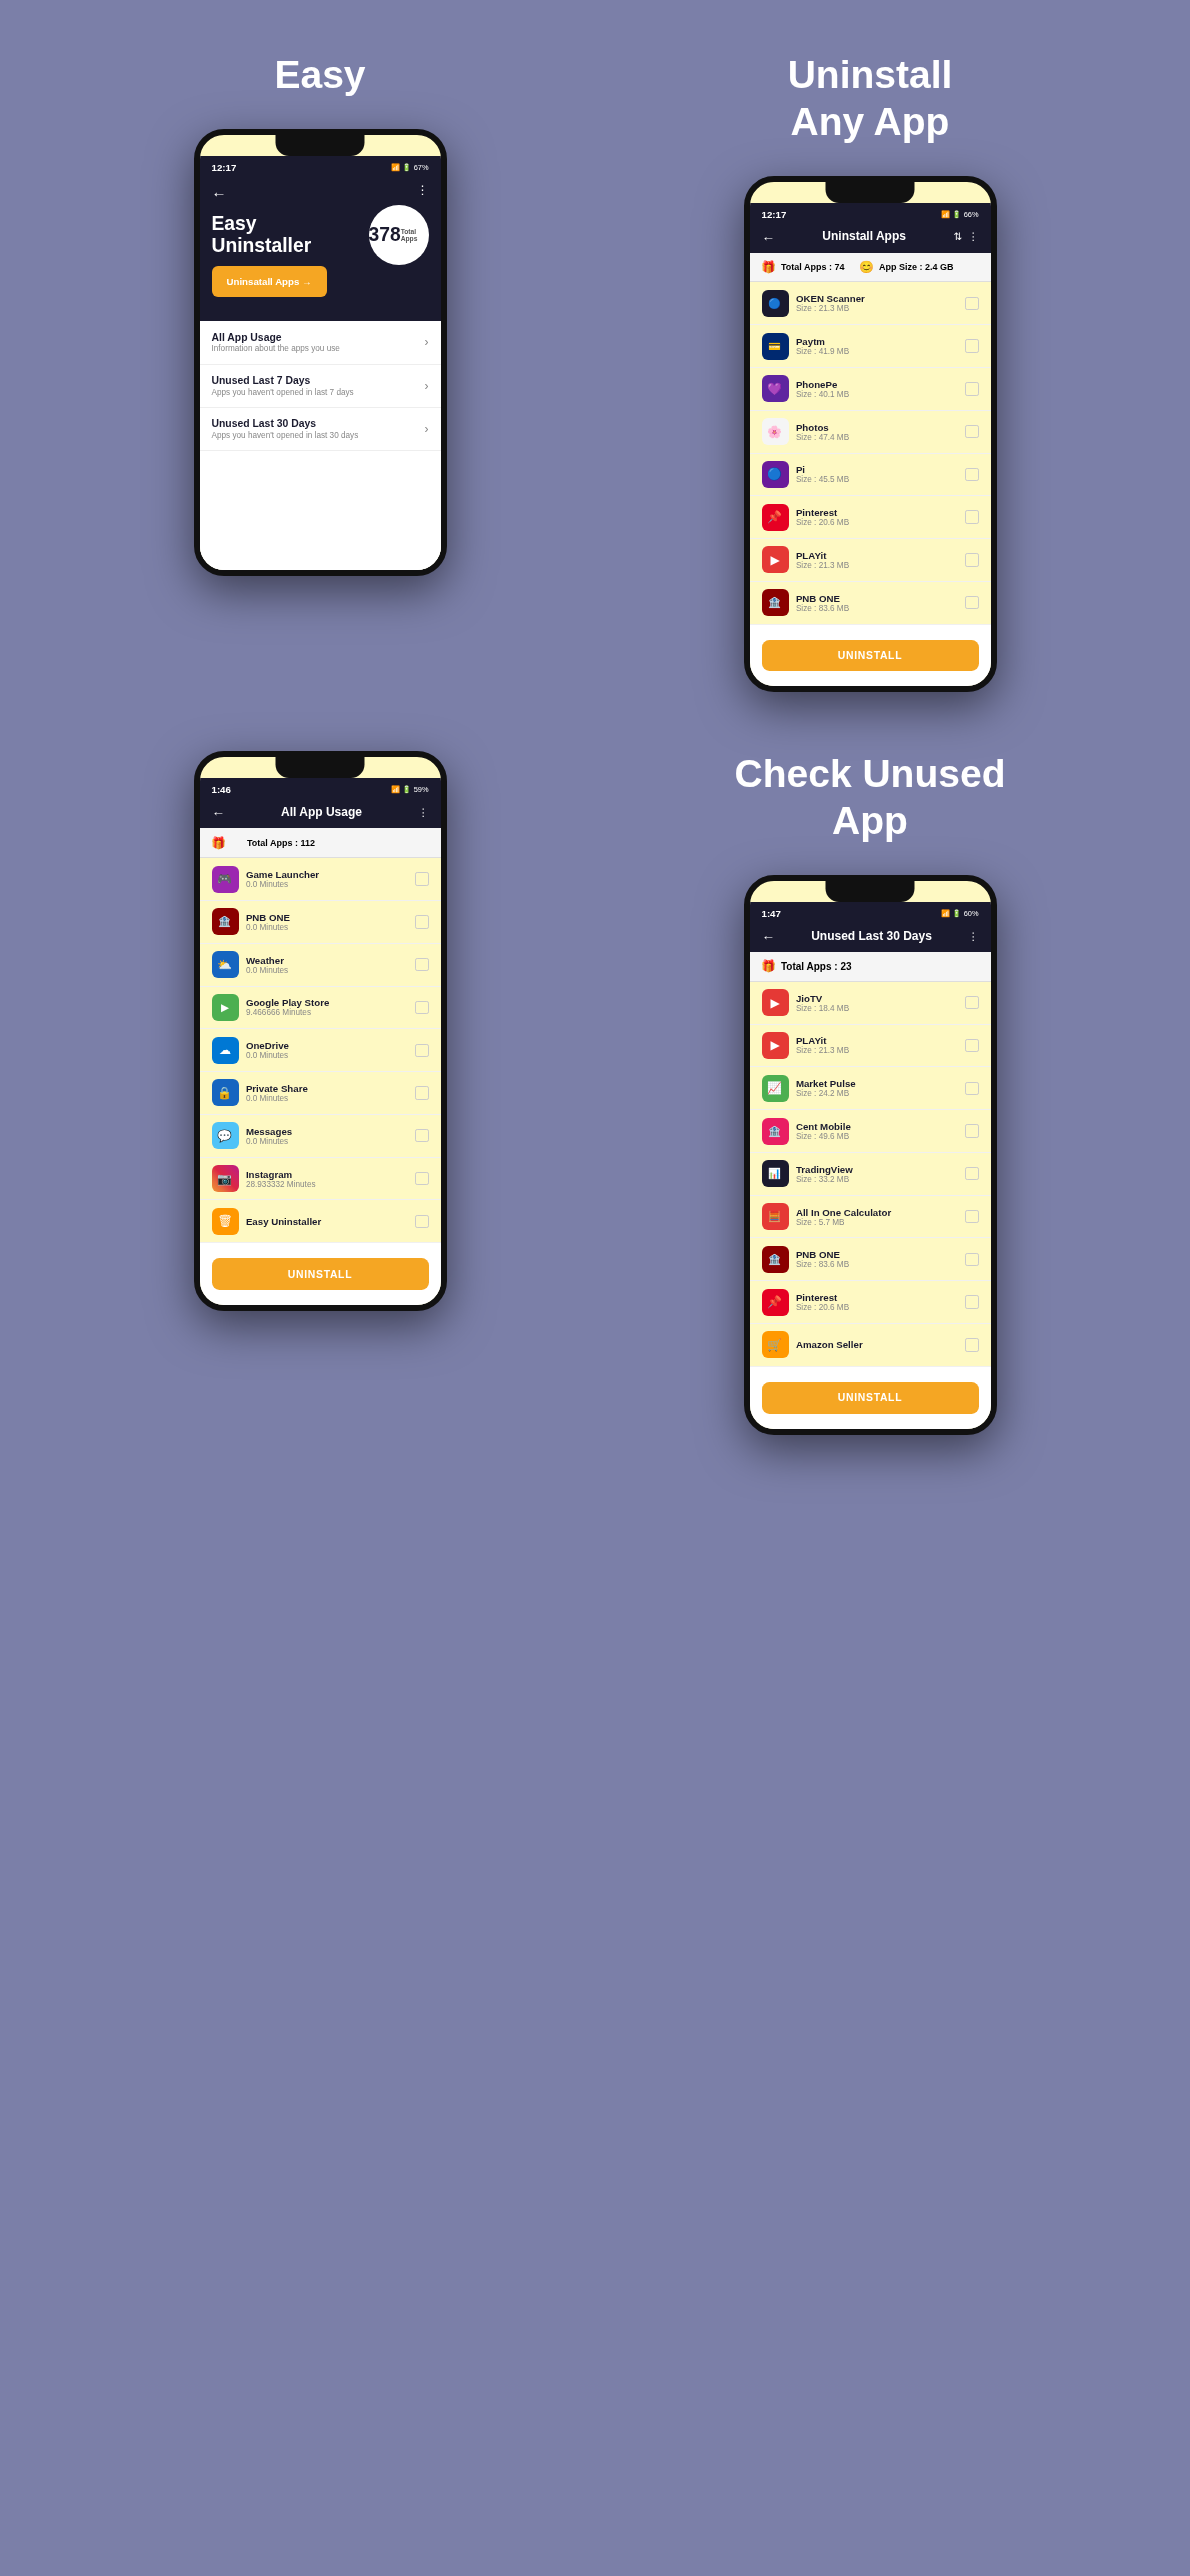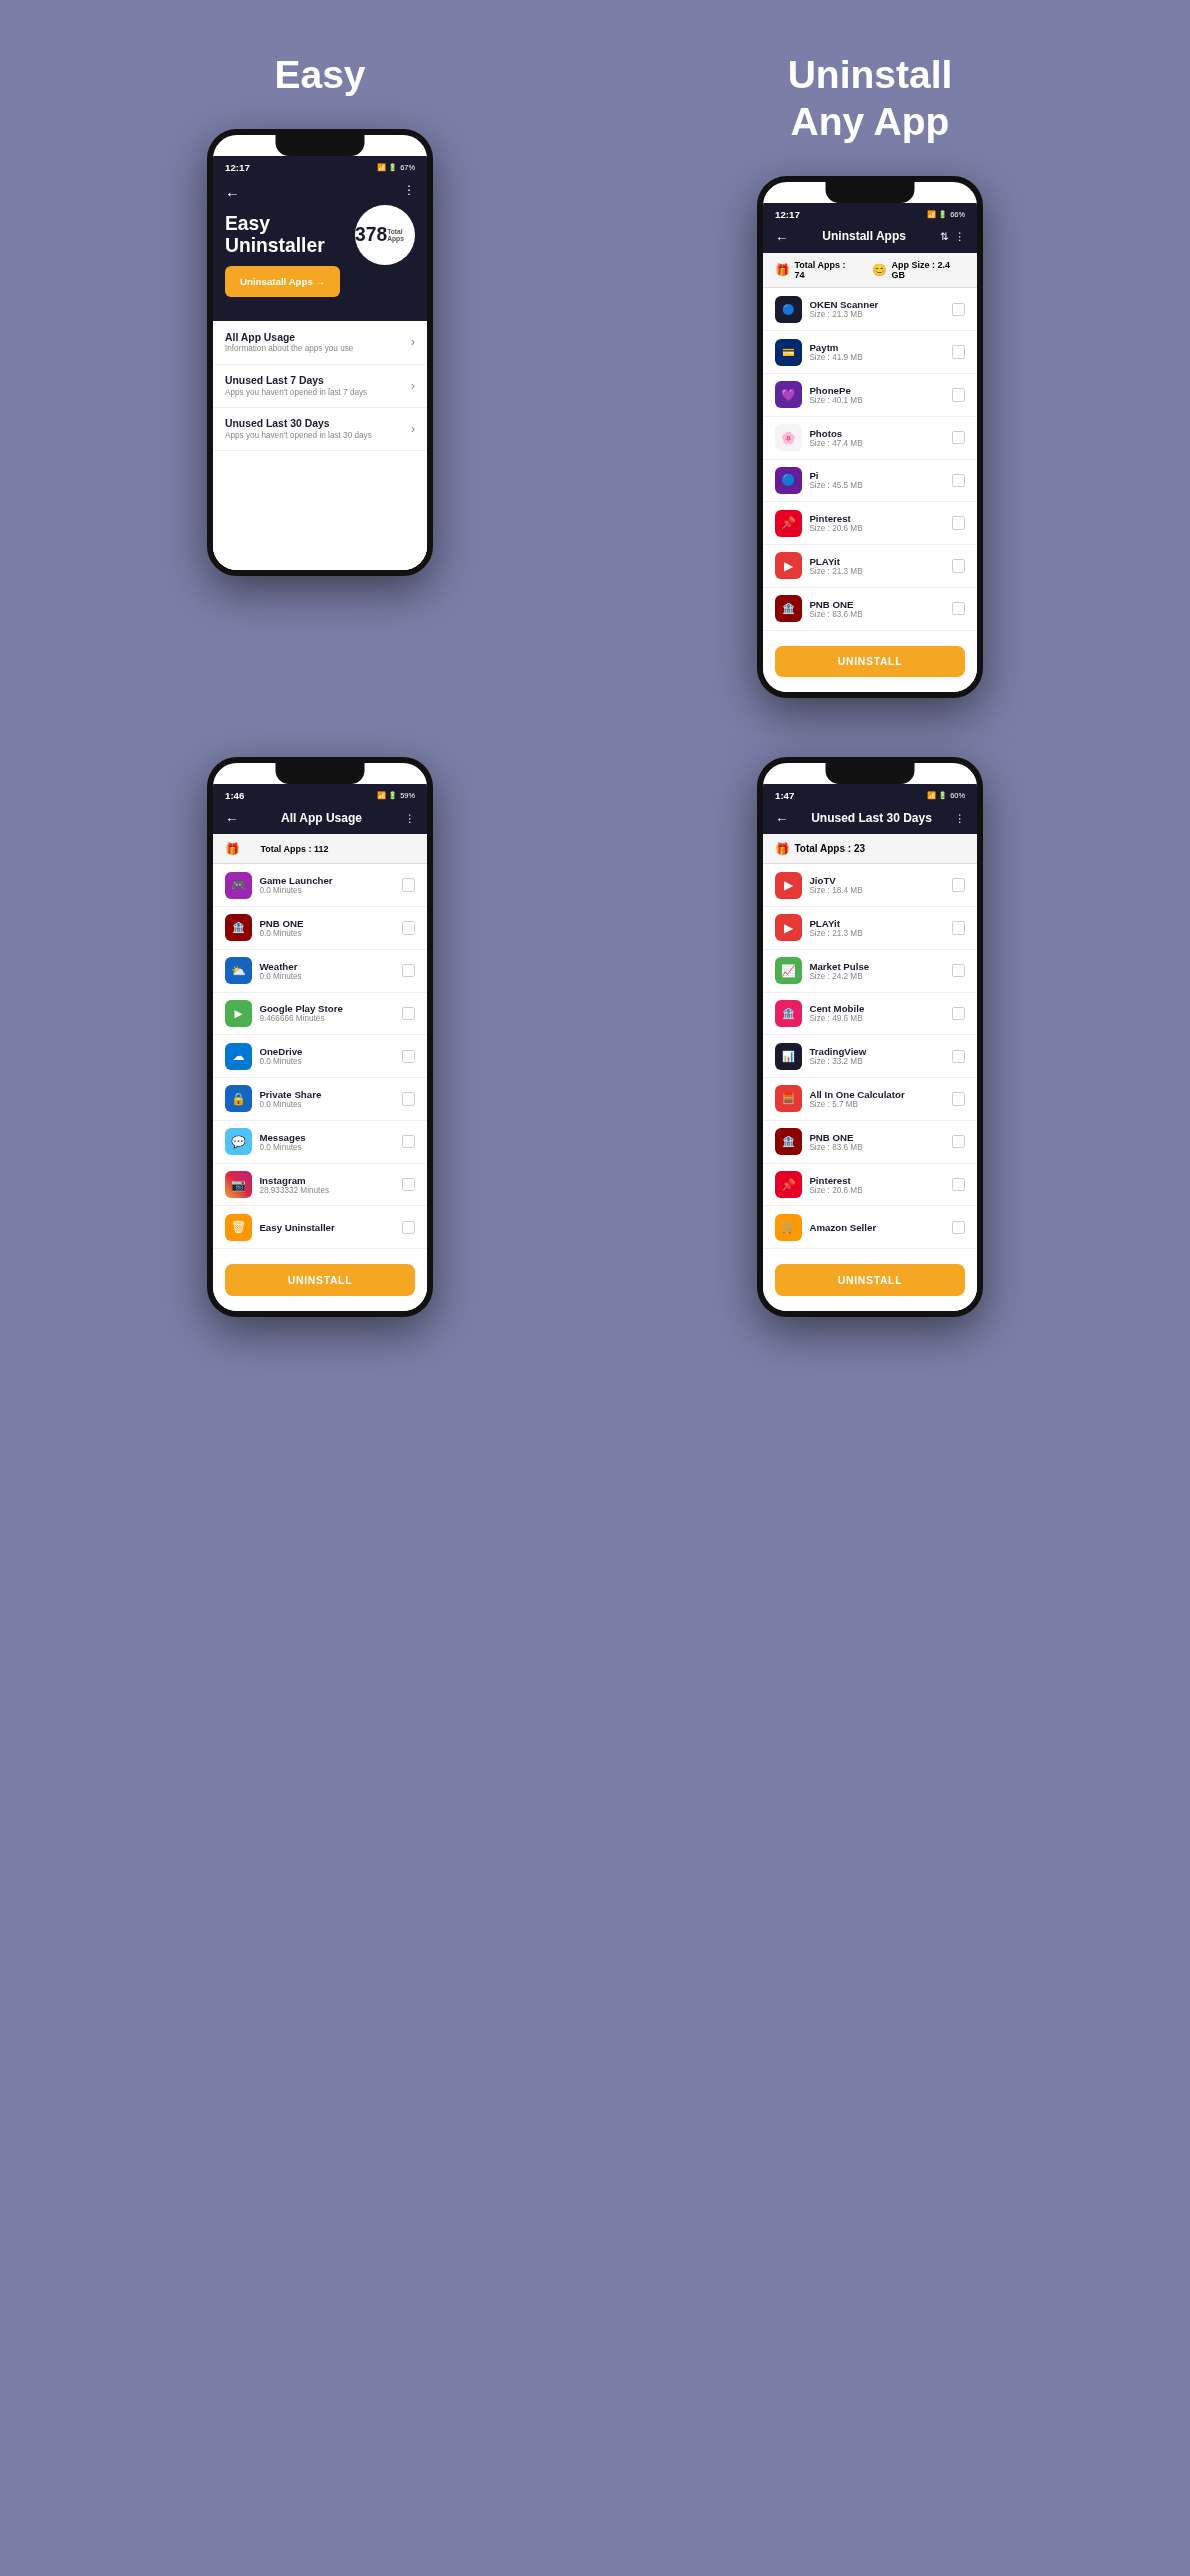--- a/index.html
+++ b/index.html
@@ -32,22 +32,22 @@
       color: white;
       font-size: 39px;
       font-weight: 800;
       text-align: center;
       margin-bottom: 30px;
       line-height: 1.2;
     }
 
     
     .phone {
-      width: 226px;
-      background: #ffffff;
+      width: 253px;
+      background: #fef9c3;
       border-radius: 30px;
       border: 6px solid #111;
       position: relative;
       overflow: hidden;
       box-shadow: 0 15px 45px rgba(0,0,0,0.5);
     }
 
     .phone::before {
       content: '';
       position: absolute;
@@ -508,20 +508,21 @@
         </div>
       </div>
 
       <div style="padding: 6px 0; background: white;">
         <button class="uninstall-btn-bottom">UNINSTALL</button>
       </div>
     </div>
   </div>
 
   <div class="section">
+    <h2 class="section-title">Check Unused<br>App</h2>
 
     <div class="phone">
       <div class="phone-status-bar">
         <span class="status-time">1:47</span>
         <span class="status-icons">📶 🔋 <span>60%</span></span>
       </div>
 
       <div class="phone4-header">
         <span class="back-arrow">←</span>
         <span class="phone4-header-title">Unused Last 30 Days</span>

